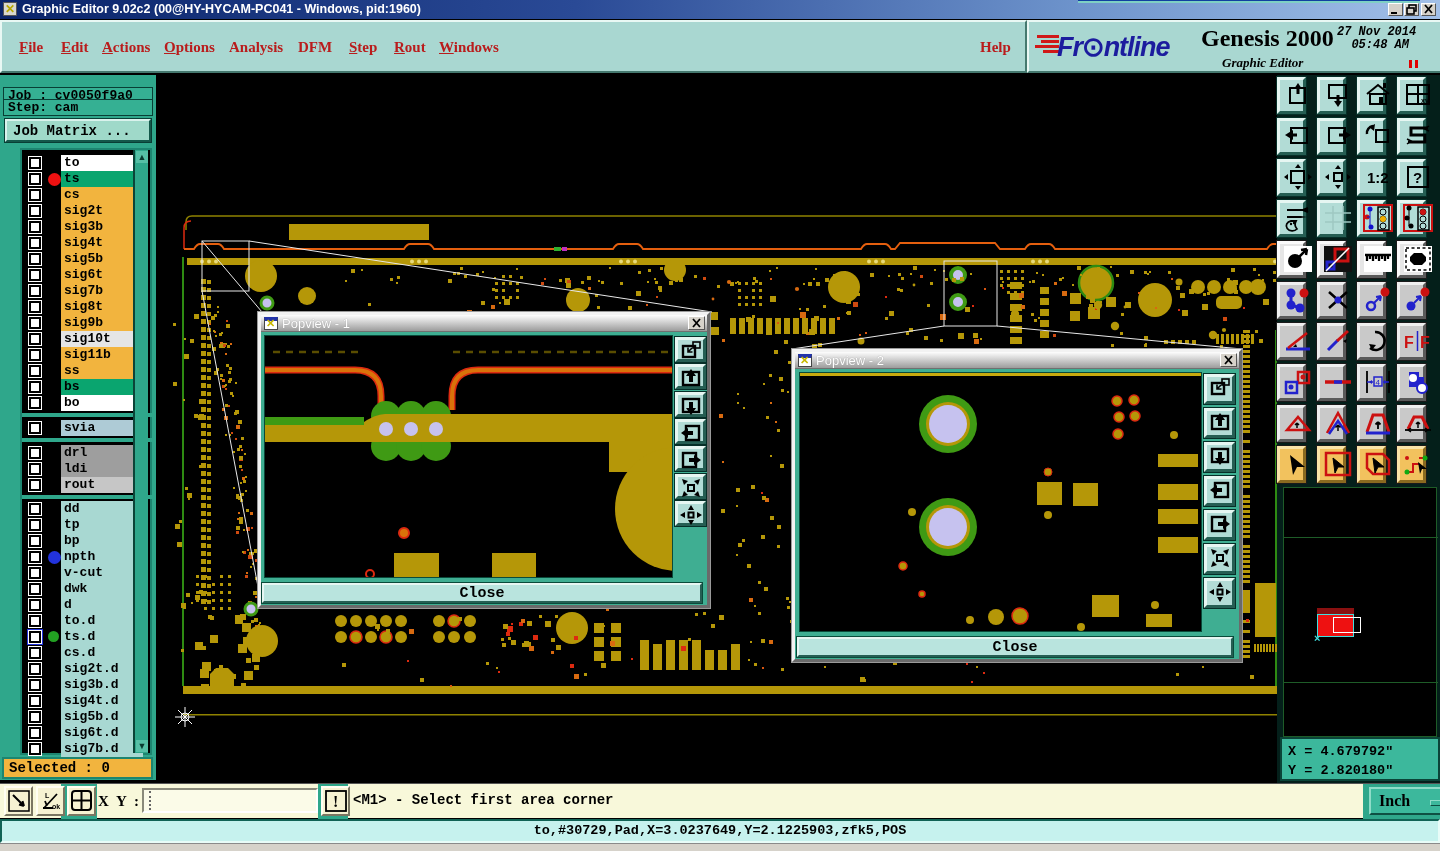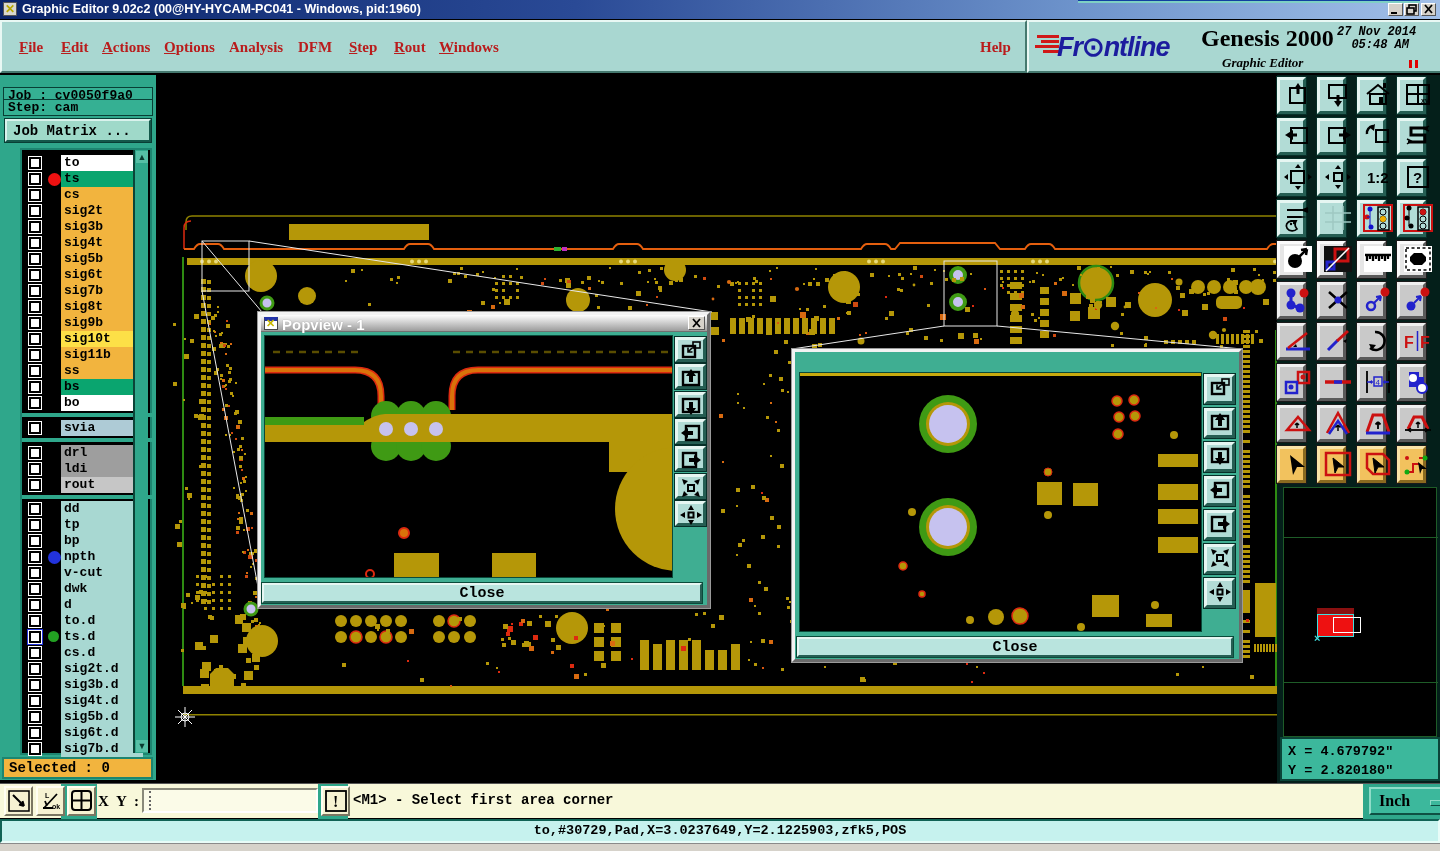--- a/index.html
+++ b/index.html
@@ -56,21 +56,21 @@
 .tbo { background:#f2c25e; border-color:#fae3a8 #8a6a20 #8a6a20 #fae3a8; box-shadow:0 0 0 1px #1a1a1a; }
 #mmap { position:absolute; left:6px; top:412px; width:154px; height:250px; background:#000; border:1px solid #1e5c28; }
 #xy { position:absolute; left:3px; top:662px; width:160px; height:44px; background:#3cb89c; border:2px solid #0b4438;
   font-family:"Liberation Mono",monospace; font-weight:bold; font-size:13.5px; line-height:19px; color:#000; padding:3px 0 0 6px; white-space:pre; }
 
 .pop { position:absolute; background:#3fae92; border:3px solid; border-color:#f2f2f2 #6a6a6a #6a6a6a #f2f2f2; box-shadow:0 0 0 1px #9a9a9a; }
 .ptitle { position:absolute; left:0; top:0; right:0; height:17px; background:linear-gradient(#fdfdfd,#9c9c9c);
   border-bottom:1px solid #707070; }
 .ptitle .pic { position:absolute; left:3px; top:2px; width:14px; height:13px; background:#fff; border:1px solid #444; border-top:4px solid #2233aa; }
 .ptitle .pic:before { content:"\2715"; position:absolute; left:1px; top:-4px; color:#c8b800; font-size:11px; font-weight:bold; }
-.ptitle .ptxt { position:absolute; left:21px; top:1px; font-weight:bold; font-size:15px; color:#fff; text-shadow:0 0 1px #888;text-align:right; }
+.ptitle .ptxt { position:absolute; left:21px; top:1px; font-weight:normal; font-size:13px; color:#fff; text-shadow:0 0 1px #888;text-align:right; }
 .ptitle .px { position:absolute; right:2px; top:1px; width:17px; height:14px; background:#d6d2ca;
   border:1px solid; border-color:#fff #555 #555 #fff; font-size:10px; line-height:13px; text-align:center; font-weight:bold; color:#000; }
 .pcanv { position:absolute; border:1px solid #0a4a3a; }
 .pbtn { position:absolute; width:31px; background:#b2dcd6; border:3px solid; border-color:#e6f6f2 #255e53 #255e53 #e6f6f2;
   box-shadow:0 0 0 1px #062f28; text-align:center; padding-top:1px; }
 .pclose { position:absolute; background:#b9e4de; border:2px solid; border-color:#e6f6f2 #255e53 #255e53 #e6f6f2;
   box-shadow:0 0 0 1px #0a4a3a; text-align:center; font-family:"Liberation Mono",monospace; font-weight:bold; font-size:15px; color:#000; }
 
 #bstrip { left:0; top:783px; width:1440px; height:35px; background:#f8f8da; border-top:1px solid #555; }
 .bbtn { position:absolute; top:2px; width:29px; height:30px; background:#f6f2d2; border:2px solid; border-color:#fffef2 #7a7662 #7a7662 #fffef2; padding:1px; }
@@ -175,21 +175,21 @@
       <div class="lrow" style="top:149px;">
         <span class="cb"></span>
         <span class="lname" style="background:#f2b43e;">sig8t</span>
       </div>
       <div class="lrow" style="top:165px;">
         <span class="cb"></span>
         <span class="lname" style="background:#f2b43e;">sig9b</span>
       </div>
       <div class="lrow" style="top:181px;">
         <span class="cb"></span>
-        <span class="lname" style="background:#fde047;">sig10t</span>
+        <span class="lname" style="background:#e5e5e5;">sig10t</span>
       </div>
       <div class="lrow" style="top:197px;">
         <span class="cb"></span>
         <span class="lname" style="background:#f2b43e;">sig11b</span>
       </div>
       <div class="lrow" style="top:213px;">
         <span class="cb"></span>
         <span class="lname" style="background:#f2b43e;">ss</span>
       </div>
       <div class="lrow" style="top:229px;">
@@ -1582,20 +1582,27 @@
         <path d="M2 1 l6 2 l-4 4 Z M20 1 l-2 6 l-4 -4 Z M2 19 l2 -6 l4 4 Z M20 19 l-6 -2 l4 -4 Z" fill="#000"></path>
       </svg></div>
     <div class="pbtn" style="left:414px;top:185.8px;height:25px;"><svg width="22" height="20" viewBox="0 0 22 20">
         <rect x="8.5" y="7.5" width="5" height="5" fill="none" stroke="#000" stroke-width="2"></rect>
         <path d="M11 0 l3 5 h-6 Z M11 20 l3 -5 h-6 Z M0 10 l5 -3 v6 Z M22 10 l-5 -3 v6 Z" fill="#000"></path>
       </svg></div>
   <div class="pclose" style="left:1px;top:268px;width:440px;height:20px;line-height:18px;">Close</div>
 </div>
 
 <div class="pop" style="left:792px;top:349px;width:450px;height:313px;">
+  <div class="ptitle">
+      <span class="pic"></span>
+      <span class="ptxt">Popview - 2</span>
+      <span class="px"><svg width="15" height="12">
+          <path d="M4 2 L11 10 M11 2 L4 10" stroke="#000" stroke-width="1.8"></path>
+        </svg></span>
+    </div>
   <div class="pcanv" style="left:4px;top:20px;width:403px;height:260px;">
     <svg width="401" height="258" viewBox="0 0 401 258">
         <rect width="401" height="258" fill="#000"></rect>
         <rect x="0" y="0" width="401" height="3" fill="#c7a90e"></rect>
         <circle cx="148" cy="51" r="29" fill="#3f9a14"></circle>
         <circle cx="148" cy="51" r="22" fill="#b59708"></circle>
         <circle cx="148" cy="51" r="19" fill="#c6c2ef"></circle>
         <circle cx="148" cy="154" r="29" fill="#3f9a14"></circle>
         <circle cx="148" cy="154" r="22" fill="#b59708"></circle>
         <circle cx="148" cy="154" r="19" fill="#c6c2ef"></circle>

